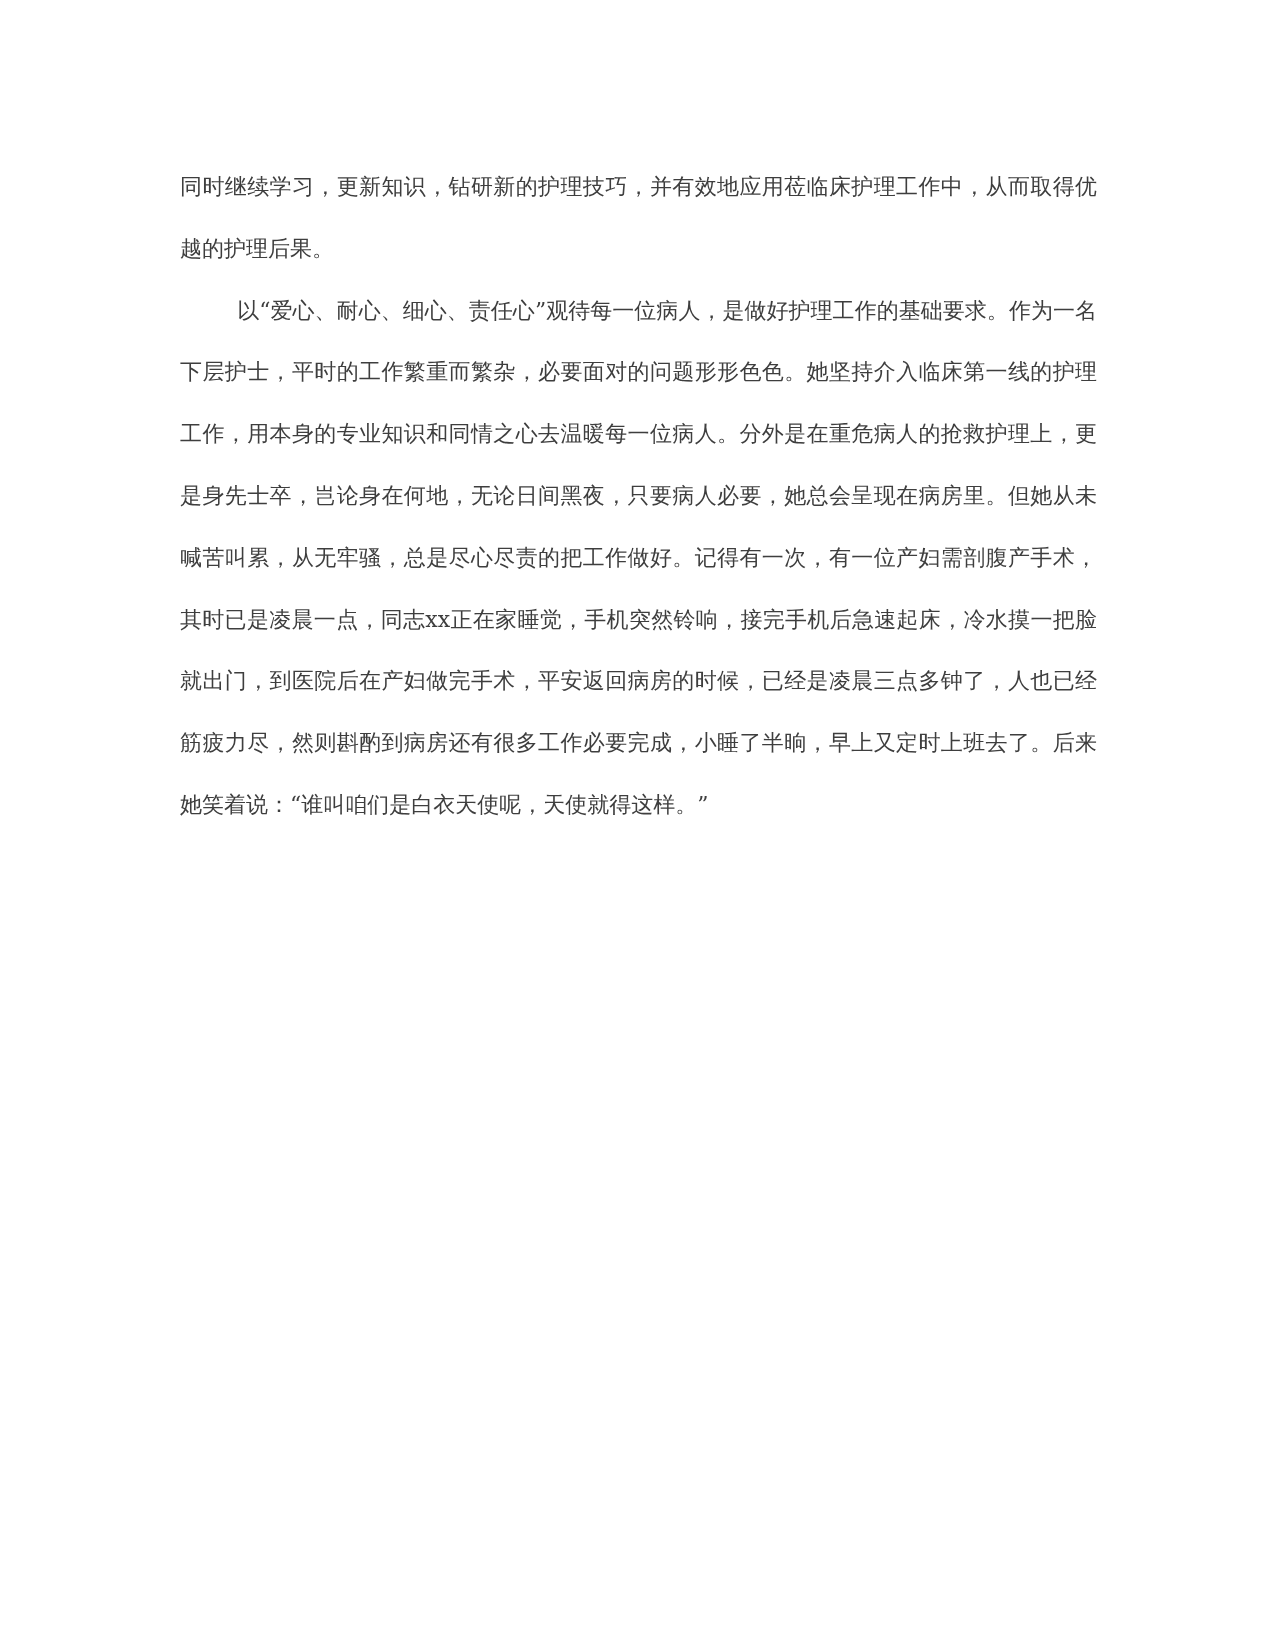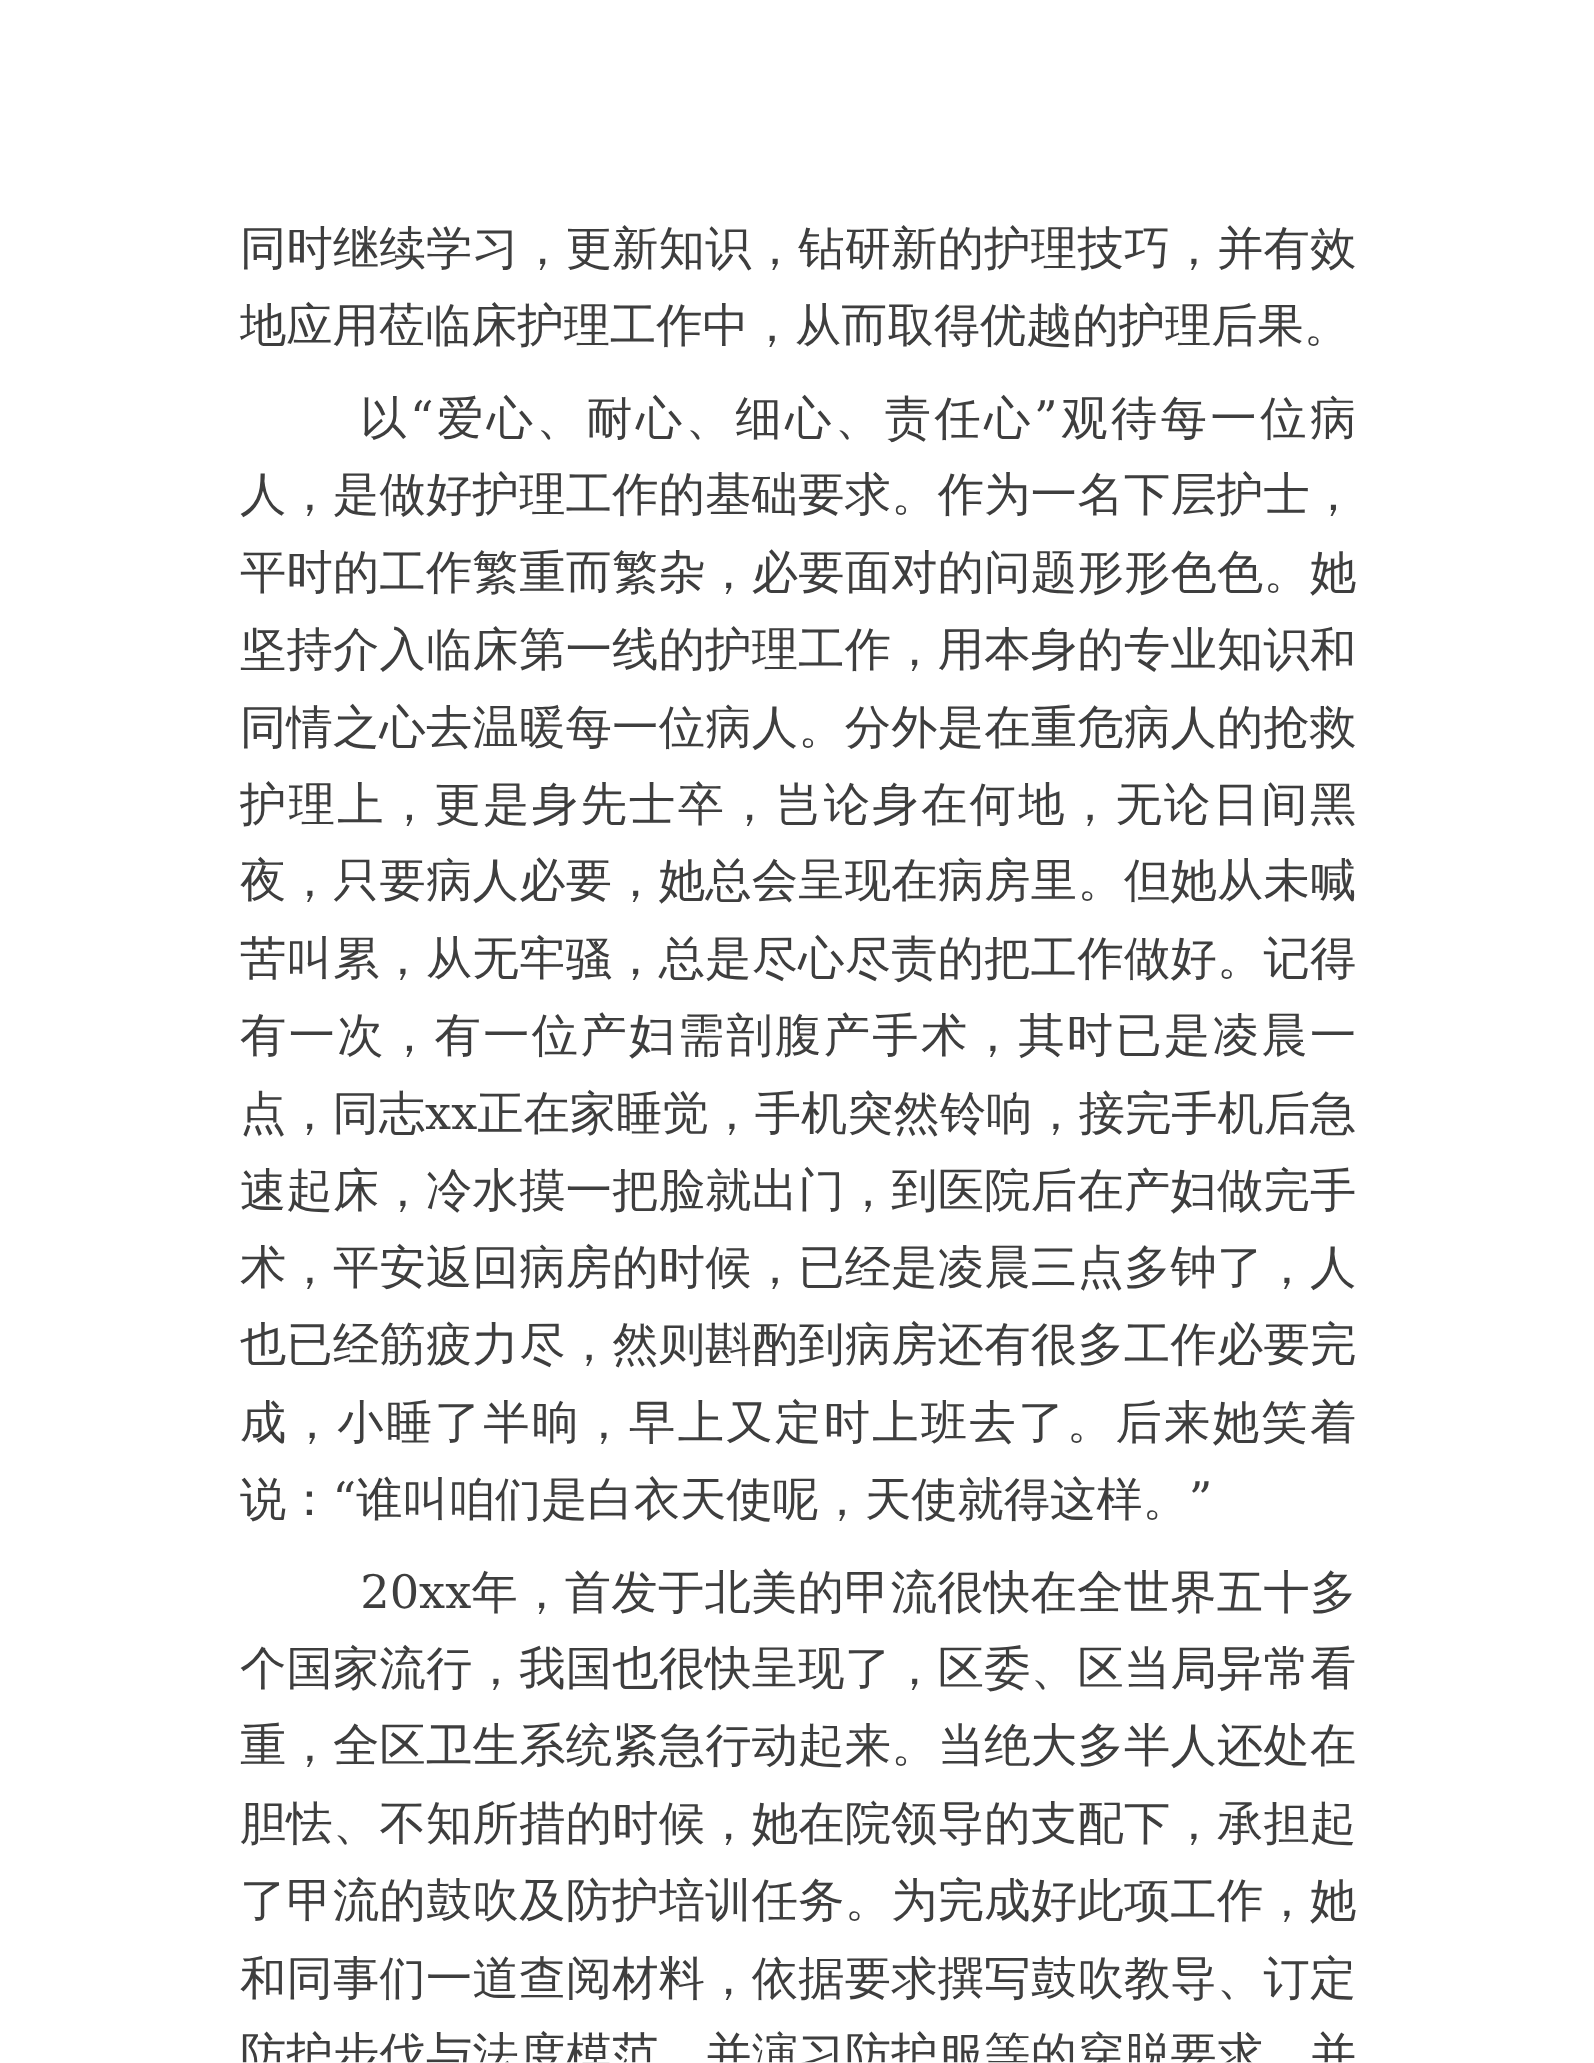--- a/index.html
+++ b/index.html
@@ -10,34 +10,33 @@
   .page {
     position: relative;
     box-sizing: border-box;
     width: 1275px;
     height: 1650px;
     background: #ffffff;
     padding: 156px 178px 0 180px;
     overflow: hidden;
   }
   .para {
-    margin: 12px;
+    margin: 0;
     font-family: "DejaVu Serif", "Liberation Serif", serif;
     font-weight: 400;
-    font-size: 37px;
+    font-size: 22px;
     line-height: 61.8px;
     color: #3e3e3e;
     text-align: justify;
     text-justify: inter-ideograph;
     word-break: break-all;
   }
   .para.indented {
     text-indent: 2.6em;
   }
 </style>
 </head>
 <body>
 
 <div class="page">
   <p class="para">同时继续学习，更新知识，钻研新的护理技巧，并有效地应用莅临床护理工作中，从而取得优越的护理后果。</p>
   <p class="para indented">以“爱心、耐心、细心、责任心”观待每一位病人，是做好护理工作的基础要求。作为一名下层护士，平时的工作繁重而繁杂，必要面对的问题形形色色。她坚持介入临床第一线的护理工作，用本身的专业知识和同情之心去温暖每一位病人。分外是在重危病人的抢救护理上，更是身先士卒，岂论身在何地，无论日间黑夜，只要病人必要，她总会呈现在病房里。但她从未喊苦叫累，从无牢骚，总是尽心尽责的把工作做好。记得有一次，有一位产妇需剖腹产手术，其时已是凌晨一点，同志xx正在家睡觉，手机突然铃响，接完手机后急速起床，冷水摸一把脸就出门，到医院后在产妇做完手术，平安返回病房的时候，已经是凌晨三点多钟了，人也已经筋疲力尽，然则斟酌到病房还有很多工作必要完成，小睡了半晌，早上又定时上班去了。后来她笑着说：“谁叫咱们是白衣天使呢，天使就得这样。”</p>
-  <p class="para indented">20xx年，首发于北美的甲流很快在全世界五十多个国家流行，我国也很快呈现了，区委、区当局异常看重，全区卫生系统紧急行动起来。当绝大多半人还处在胆怯、不知所措的时候，她在院领导的支配下，承担起了甲流的鼓吹及防护培训任务。为完成好此项工作，她和同事们一道查阅材料，依据要求撰写鼓吹教导、订定防护步伐与法度模范，并演习防护服等的穿脱要求，并对第一批进入发烧病区的工作人员进行严格的培训，以包管医务人员零沾染。</p>
 </div>
 
 </body></html>

